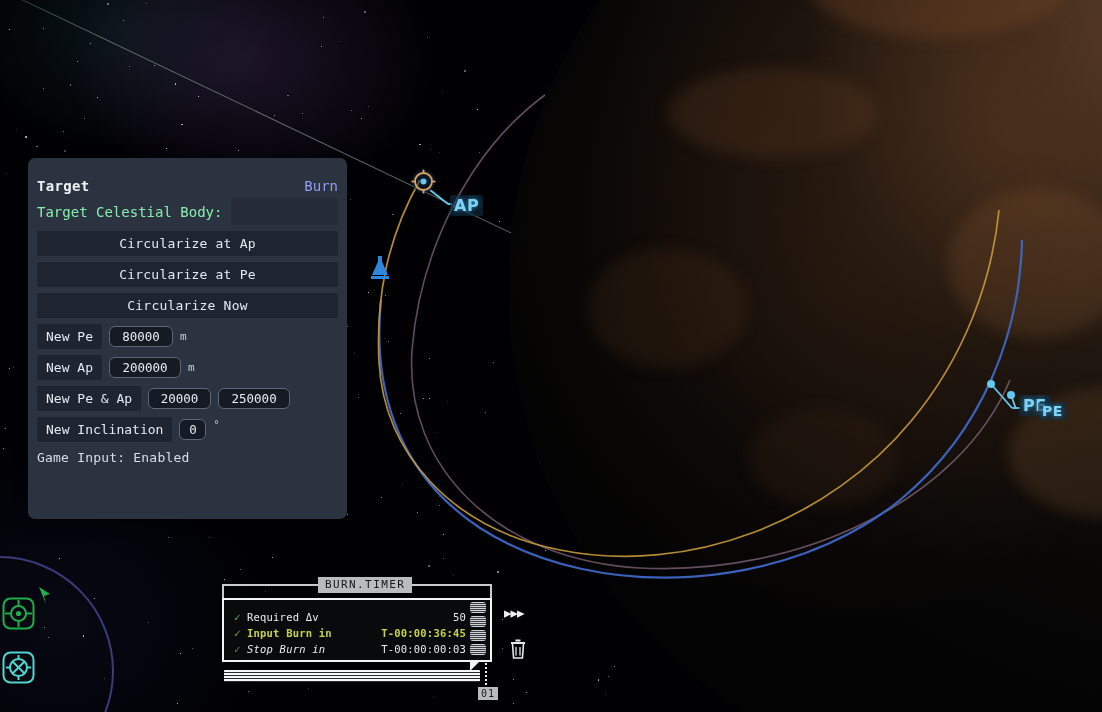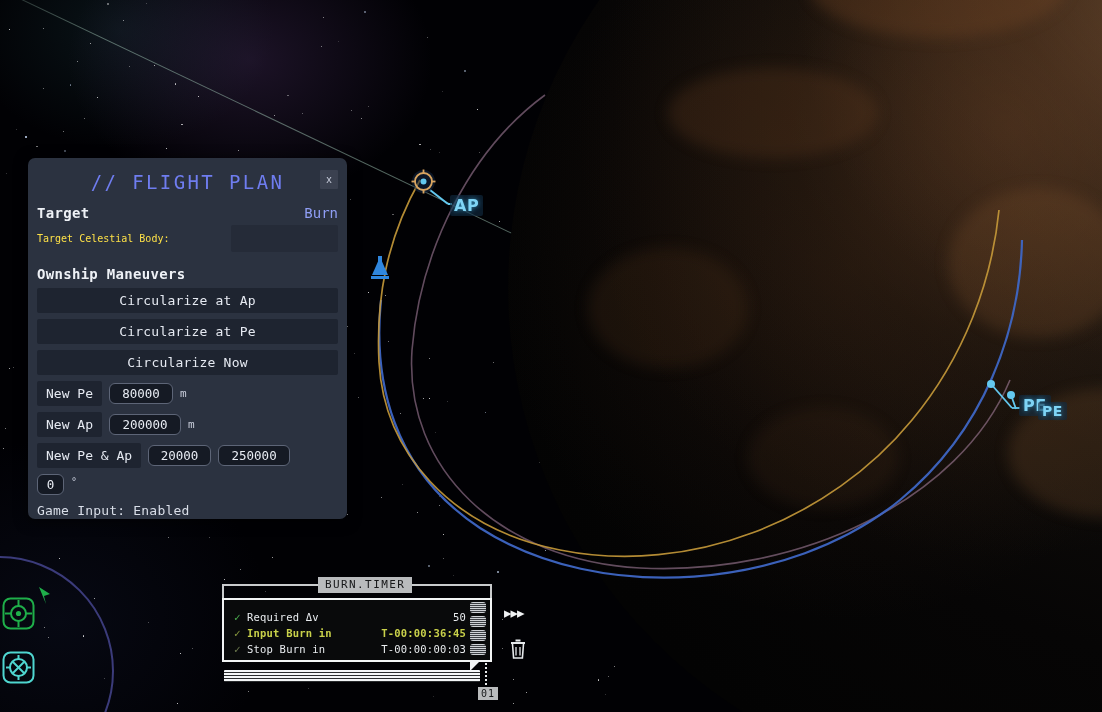--- a/index.html
+++ b/index.html
@@ -185,21 +185,21 @@
     margin-top: 10px;
   }
   .target-none { color: #8f9ef5; font-size: 14px; }
 
   .tcb-row {
     display: flex;
     align-items: center;
     justify-content: space-between;
     margin-top: 4px;
   }
-  .tcb-label { font-size: 10px; color: #fde047; }
+  .tcb-label { font-size: 14px; color: #86efac; }
   .tcb-select {
     width: 107px; height: 27px;
     background: #252b38;
     border-radius: 2px;
     cursor: pointer;
   }
 
   .maneuvers-head { margin-top: 14px; }
 
   .big-btn {
@@ -645,36 +645,31 @@
     <rect x="10" y="1" width="4" height="6" fill="#2f86dd"></rect>
     <rect x="3" y="21" width="18" height="3" fill="#2f86dd"></rect>
   </svg>
 
   <div class="marker-label" style="left:450px; top:195px; font-size:16px;">AP</div>
   <div class="marker-label" style="left:1019px; top:395px; font-size:16px;">PE</div>
   <div class="marker-label" style="left:1038px; top:402px; font-size:14px;">PE</div>
 
   <div class="panel">
 
-    <div class="panel-titlebar">
-      <div class="panel-title">// FLIGHT PLAN</div>
-      <div class="close-btn">x</div>
-    </div>
 
     <div class="target-row">
       <span class="section-head">Target</span>
       <span class="target-none">Burn</span>
     </div>
 
     <div class="tcb-row">
       <span class="tcb-label">Target Celestial Body:</span>
       <div class="tcb-select"></div>
     </div>
 
-    <div class="section-head maneuvers-head">Ownship Maneuvers</div>
 
     <button class="big-btn">Circularize at Ap</button>
     <button class="big-btn">Circularize at Pe</button>
     <button class="big-btn">Circularize Now</button>
 
     <div class="field-row">
       <button class="lbl-btn">New Pe</button>
       <input class="num-input" style="width: 64px;" value="80000">
       <span class="unit">m</span>
     </div>
@@ -685,20 +680,21 @@
       <span class="unit">m</span>
     </div>
 
     <div class="field-row">
       <button class="lbl-btn">New Pe &amp; Ap</button>
       <input class="num-input" style="width: 63px;" value="20000">
       <input class="num-input" style="width: 72px;" value="250000">
     </div>
 
     <div class="field-row">
+      <button class="lbl-btn">New Inclination</button>
       <input class="num-input" style="width: 27px;" value="0">
       <span class="deg">°</span>
     </div>
 
     <div class="game-input">Game Input: Enabled</div>
   </div>
 
   <div class="burn-bracket"></div>
   <div class="burn-tab">BURN.TIMER</div>
 
@@ -708,21 +704,21 @@
       <span class="burn-name" style="color:#e9ecef;">Required Δv</span>
       <span class="burn-val" style="color:#e9ecef;">50</span>
     </div>
     <div class="burn-row" style="top:25px;">
       <span class="burn-check" style="color:#8a9a3e;">✓</span>
       <span class="burn-name" style="color:#c9d14a; font-weight:bold;">Input Burn in</span>
       <span class="burn-val" style="color:#c9d14a; font-weight:bold;">T-00:00:36:45</span>
     </div>
     <div class="burn-row" style="top:41px;">
       <span class="burn-check" style="color:#6d7a4e;">✓</span>
-      <span class="burn-name" style="color:#e9ecef;">Stop Burn in</span>
+      <span class="burn-name" style="color:#e9ecef;font-style:italic;">Stop Burn in</span>
       <span class="burn-val" style="color:#e9ecef;">T-00:00:00:03</span>
     </div>
   </div>
   <div class="burn-tail"></div>
 
   <div class="grip-col">
     <div class="grip"></div>
     <div class="grip"></div>
     <div class="grip"></div>
     <div class="grip"></div>

